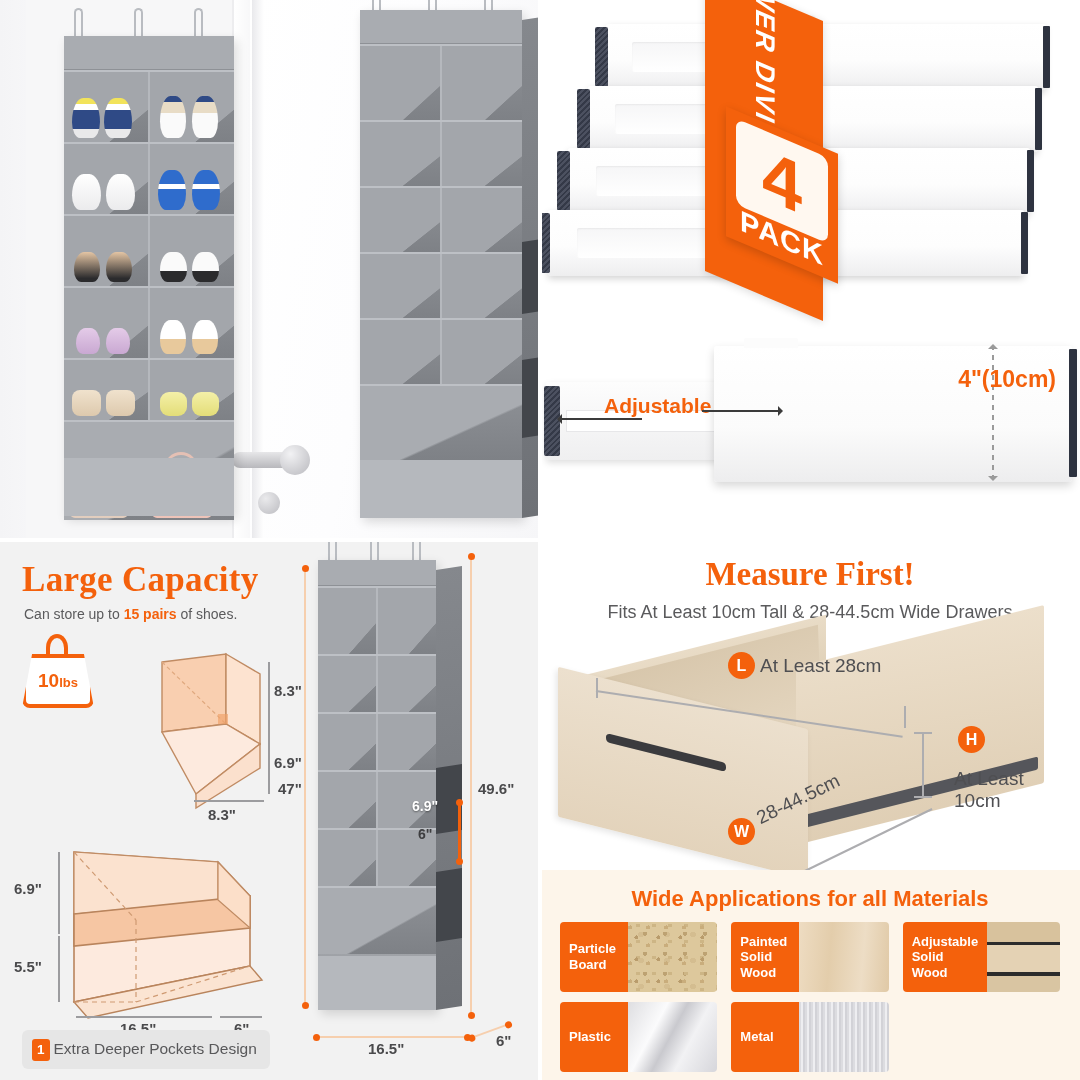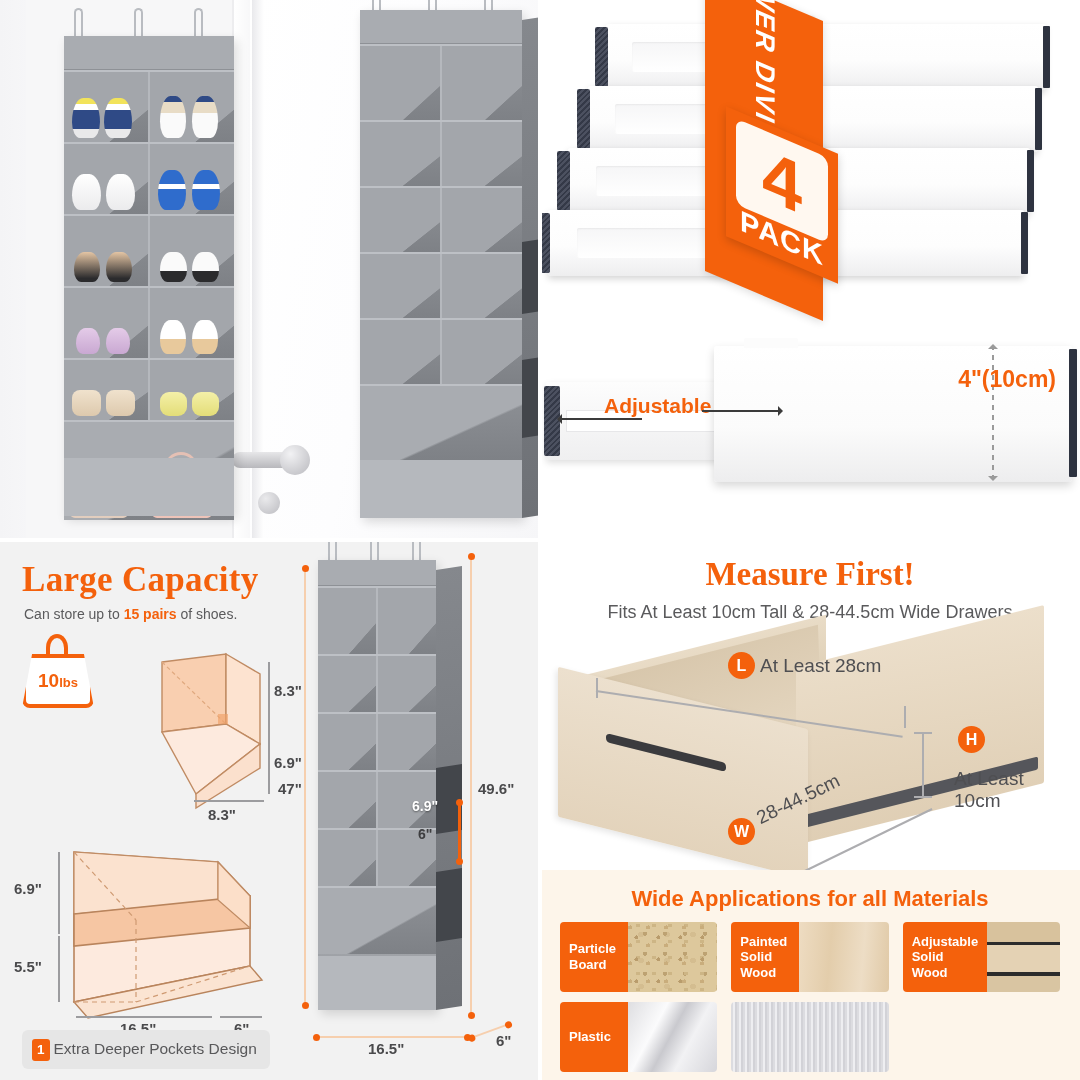--- a/index.html
+++ b/index.html
@@ -557,20 +557,21 @@
           <div class="tagl">Adjustable
 Solid
 Wood</div>
           <div class="swatch sw-unpainted"></div>
         </div>
         <div class="matcell">
           <div class="tagl">Plastic</div>
           <div class="swatch sw-plastic"></div>
         </div>
         <div class="matcell">
+          <div class="tagl">Metal</div>
           <div class="swatch sw-metal"></div>
         </div>
       </div>
     </div>
   </div>
 
   <div class="seam-v"></div>
   <div class="seam-h"></div>
 </div>
 

